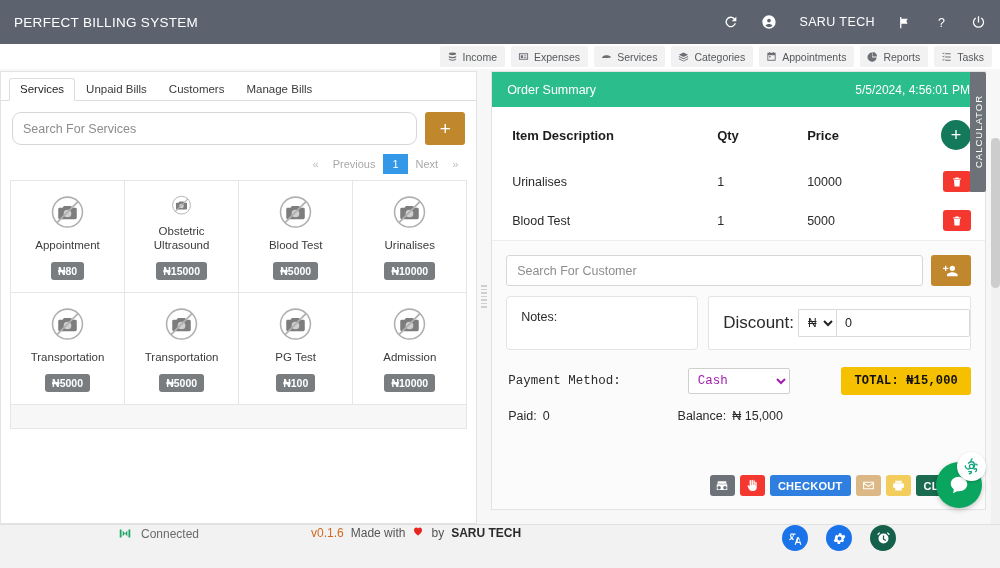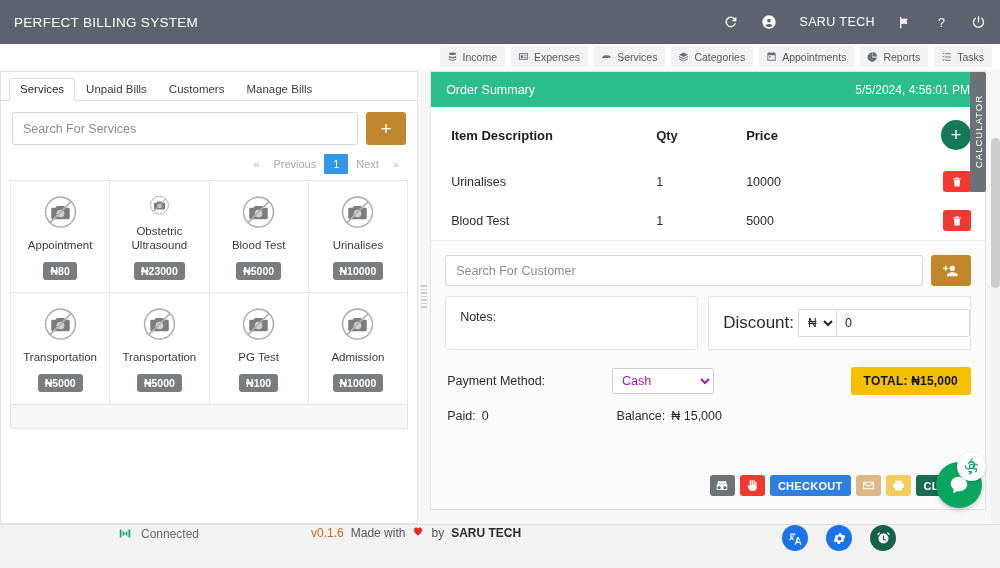--- a/index.html
+++ b/index.html
@@ -69,21 +69,21 @@
     position: relative; top: 1px;
   }
   .subtab.active {
     background: #fff; border-color: #dddddd; border-bottom-color: #fff;
     color: #262626;
   }
 
   
   .searchrow { display: flex; gap: 8px; padding: 11px 11px 4px 11px; }
   .search-input {
-    flex: 1; height: 33px; border: 1px solid #d7d7d7; border-radius: 3px;
+    flex: 1; height: 33px; border: 1px solid #d7d7d7; border-radius: 9px;
     padding: 0 10px; font-size: 12.5px; color: #333; font-family: inherit;
     background: #fff; outline: none;
   }
   .search-input::placeholder { color: #8d8d8d; }
   .add-btn {
     width: 40px; height: 33px; background: #c1872c; border: none; border-radius: 3px;
     color: #fff; font-size: 19px; line-height: 1; cursor: pointer;
     display: flex; align-items: center; justify-content: center; font-family: inherit;
   }
 
@@ -164,41 +164,41 @@
   .cust-input::placeholder { color: #8d8d8d; }
   .cust-btn {
     width: 40px; height: 31px; background: #c1872c; border: none; border-radius: 3px;
     cursor: pointer; display: flex; align-items: center; justify-content: center;
   }
   .cust-btn svg { fill: #fff; display: block; }
 
   
   .nd-row { display: flex; gap: 10px; padding: 10px 14px 0 14px; }
   .notes-box {
-    width: 253px; height: 54px; background: #fff; border: 1px solid #e4e4e4;
+    width: 192px; height: 54px; background: #fff; border: 1px solid #e4e4e4;
     border-radius: 4px; padding: 13px 0 0 14px; font-size: 12.5px; color: #2b2b2b;
   }
   .disc-box {
     flex: 1; height: 54px; background: #fff; border: 1px solid #e4e4e4;
     border-radius: 2px; display: flex; align-items: center; padding: 0 0 0 14px;
   }
   .disc-label { font-size: 17px; color: #2b2b2b; margin-right: 4px; }
   .disc-select {
     height: 28px; border: 1px solid #d9d9d9; border-right: none; border-radius: 2px 0 0 2px;
     background: #fff; font-size: 12px; font-family: inherit; padding: 0 2px 0 5px;
     color: #222; cursor: pointer; outline: none; width: 38px;
   }
   .disc-input {
     height: 28px; border: 1px solid #d9d9d9; border-radius: 0 2px 2px 0;
     font-size: 12.5px; font-family: inherit; padding: 0 8px; width: 134px;
     color: #222; outline: none; background: #fff;
   }
 
   
-  .pay-row { display: flex; align-items: center; padding: 17px 14px 0 16px; }
+  .pay-row { display: flex; align-items: center; padding: 17px 14px 0 16px; font-family: Liberation Mono, monospace; }
   .pay-label { font-size: 12.5px; color: #2b2b2b; }
   .pay-select {
     margin-left: 67px; width: 102px; height: 26px; border: 1px solid #cfcfcf;
     border-radius: 2px; background: #fff; font-size: 12.5px; font-family: inherit;
     padding: 0 5px; color: #a21caf; cursor: pointer; outline: none;
   }
   .total-btn {
     margin-left: auto; background: #f5c000; border: none; border-radius: 3px;
     color: #111; font-size: 12px; font-weight: bold; padding: 7px 13px;
     cursor: pointer; font-family: inherit; letter-spacing: .2px;
@@ -389,21 +389,21 @@
             <span class="price-badge">₦80</span>
           </div>
           <div class="card">
             <svg class="noimg" viewBox="0 0 48 48">
   <circle cx="24" cy="24" r="21" fill="none" stroke="#b0b0b0" stroke-width="2.2"></circle>
   <path d="M13 18h4l2-2.6h10L31 18h4a2 2 0 0 1 2 2v12a2 2 0 0 1-2 2H13a2 2 0 0 1-2-2V20a2 2 0 0 1 2-2z" fill="#7d7d7d"></path>
   <circle cx="24" cy="26" r="5.4" fill="#cfcfcf"></circle>
   <line x1="9" y1="39" x2="39" y2="9" stroke="#b0b0b0" stroke-width="2.4"></line>
 </svg>
             <div class="card-name">Obstetric Ultrasound</div>
-            <span class="price-badge">₦23000</span>
+            <span class="price-badge">₦15000</span>
           </div>
           <div class="card">
             <svg class="noimg" viewBox="0 0 48 48">
   <circle cx="24" cy="24" r="21" fill="none" stroke="#b0b0b0" stroke-width="2.2"></circle>
   <path d="M13 18h4l2-2.6h10L31 18h4a2 2 0 0 1 2 2v12a2 2 0 0 1-2 2H13a2 2 0 0 1-2-2V20a2 2 0 0 1 2-2z" fill="#7d7d7d"></path>
   <circle cx="24" cy="26" r="5.4" fill="#cfcfcf"></circle>
   <line x1="9" y1="39" x2="39" y2="9" stroke="#b0b0b0" stroke-width="2.4"></line>
 </svg>
             <div class="card-name">Blood Test</div>
             <span class="price-badge">₦5000</span>

